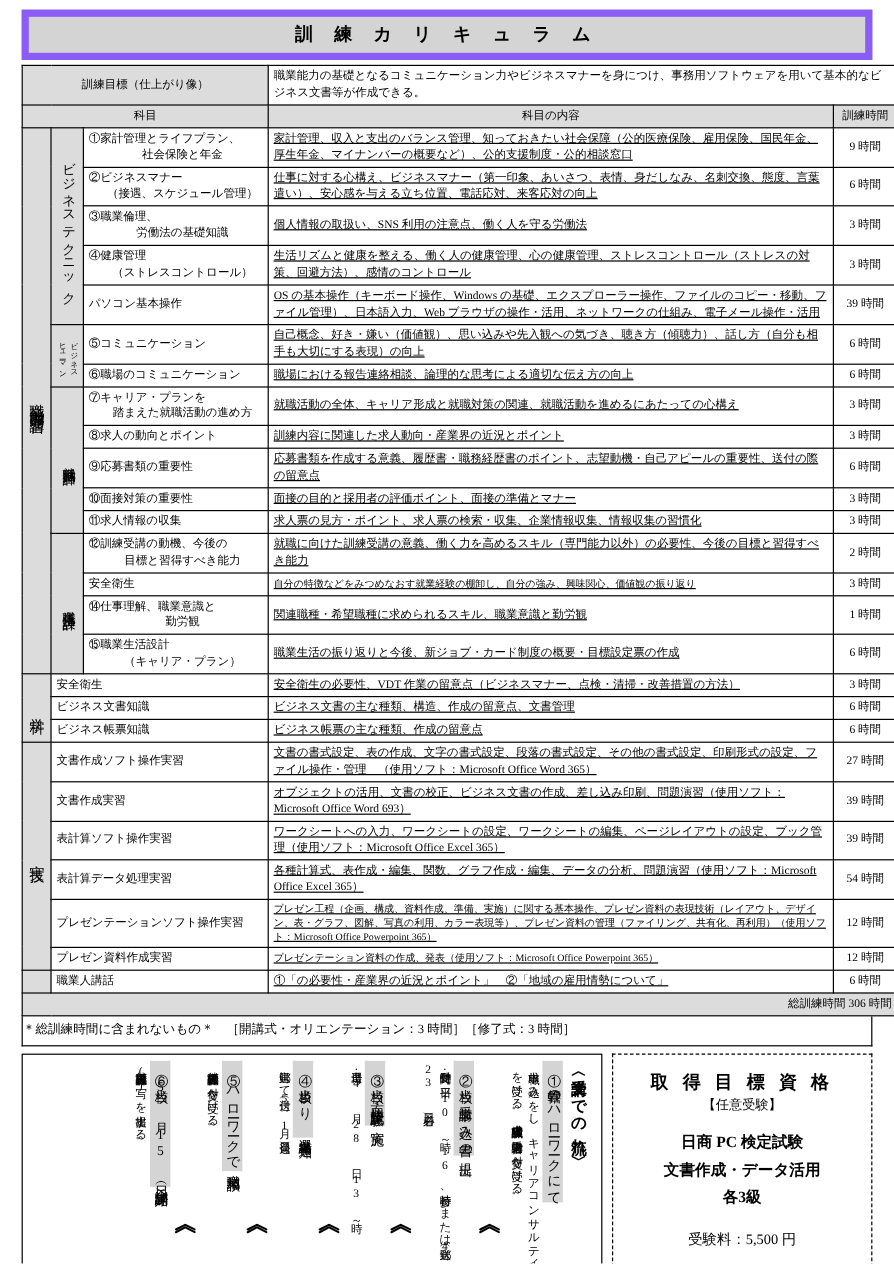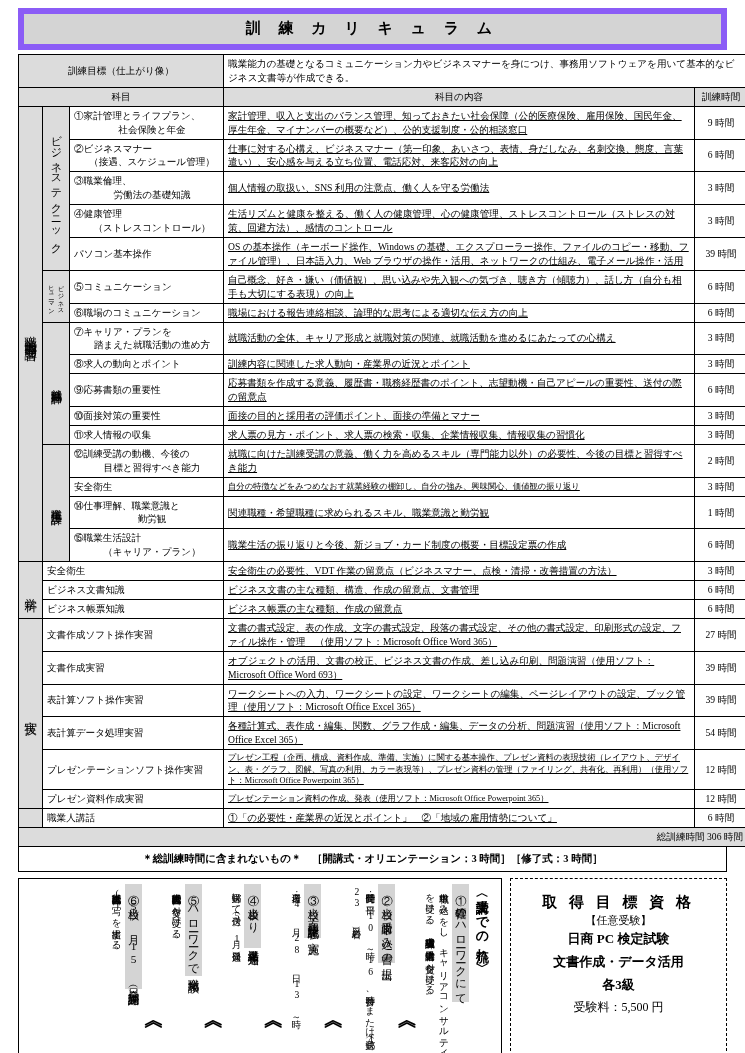--- a/index.html
+++ b/index.html
@@ -133,26 +133,24 @@
     background: #dcdcdc;
     text-align: right;
     font-size: 11px;
     padding: 3px 8px 3px 0;
   }
 
   
   .notes {
     border: 1px solid #000;
     border-top: none;
-    text-align: center;
     font-size: 10.5px;
     line-height: 1.65;
     padding: 3px 0 4px 0;
     box-sizing: border-box;
-    font-weight: bold;
   }
 
   
   .bottom {
     display: flex;
     flex-direction: row;
     margin-top: 6px;
     height: 208px;
     gap: 8px;
   }
@@ -226,29 +224,30 @@
     justify-content: flex-start;
   }
   .cert-title {
     font-size: 15px;
     font-weight: bold;
     letter-spacing: 4px;
     margin-bottom: 1px;
   }
   .cert-sub {
     font-size: 11px;
+    margin-bottom: 13px;
   }
   .cert-line {
     font-size: 13px;
     font-weight: bold;
     line-height: 1.75;
   }
   .cert-fee {
     font-size: 12px;
-    margin-top: 3px;
+    margin-top: 16px;
   }
 </style>
 </head>
 <body>
 
 <div class="page">
 
   <div class="title-banner">訓 練 カ リ キ ュ ラ ム</div>
 
   <table class="curriculum">

